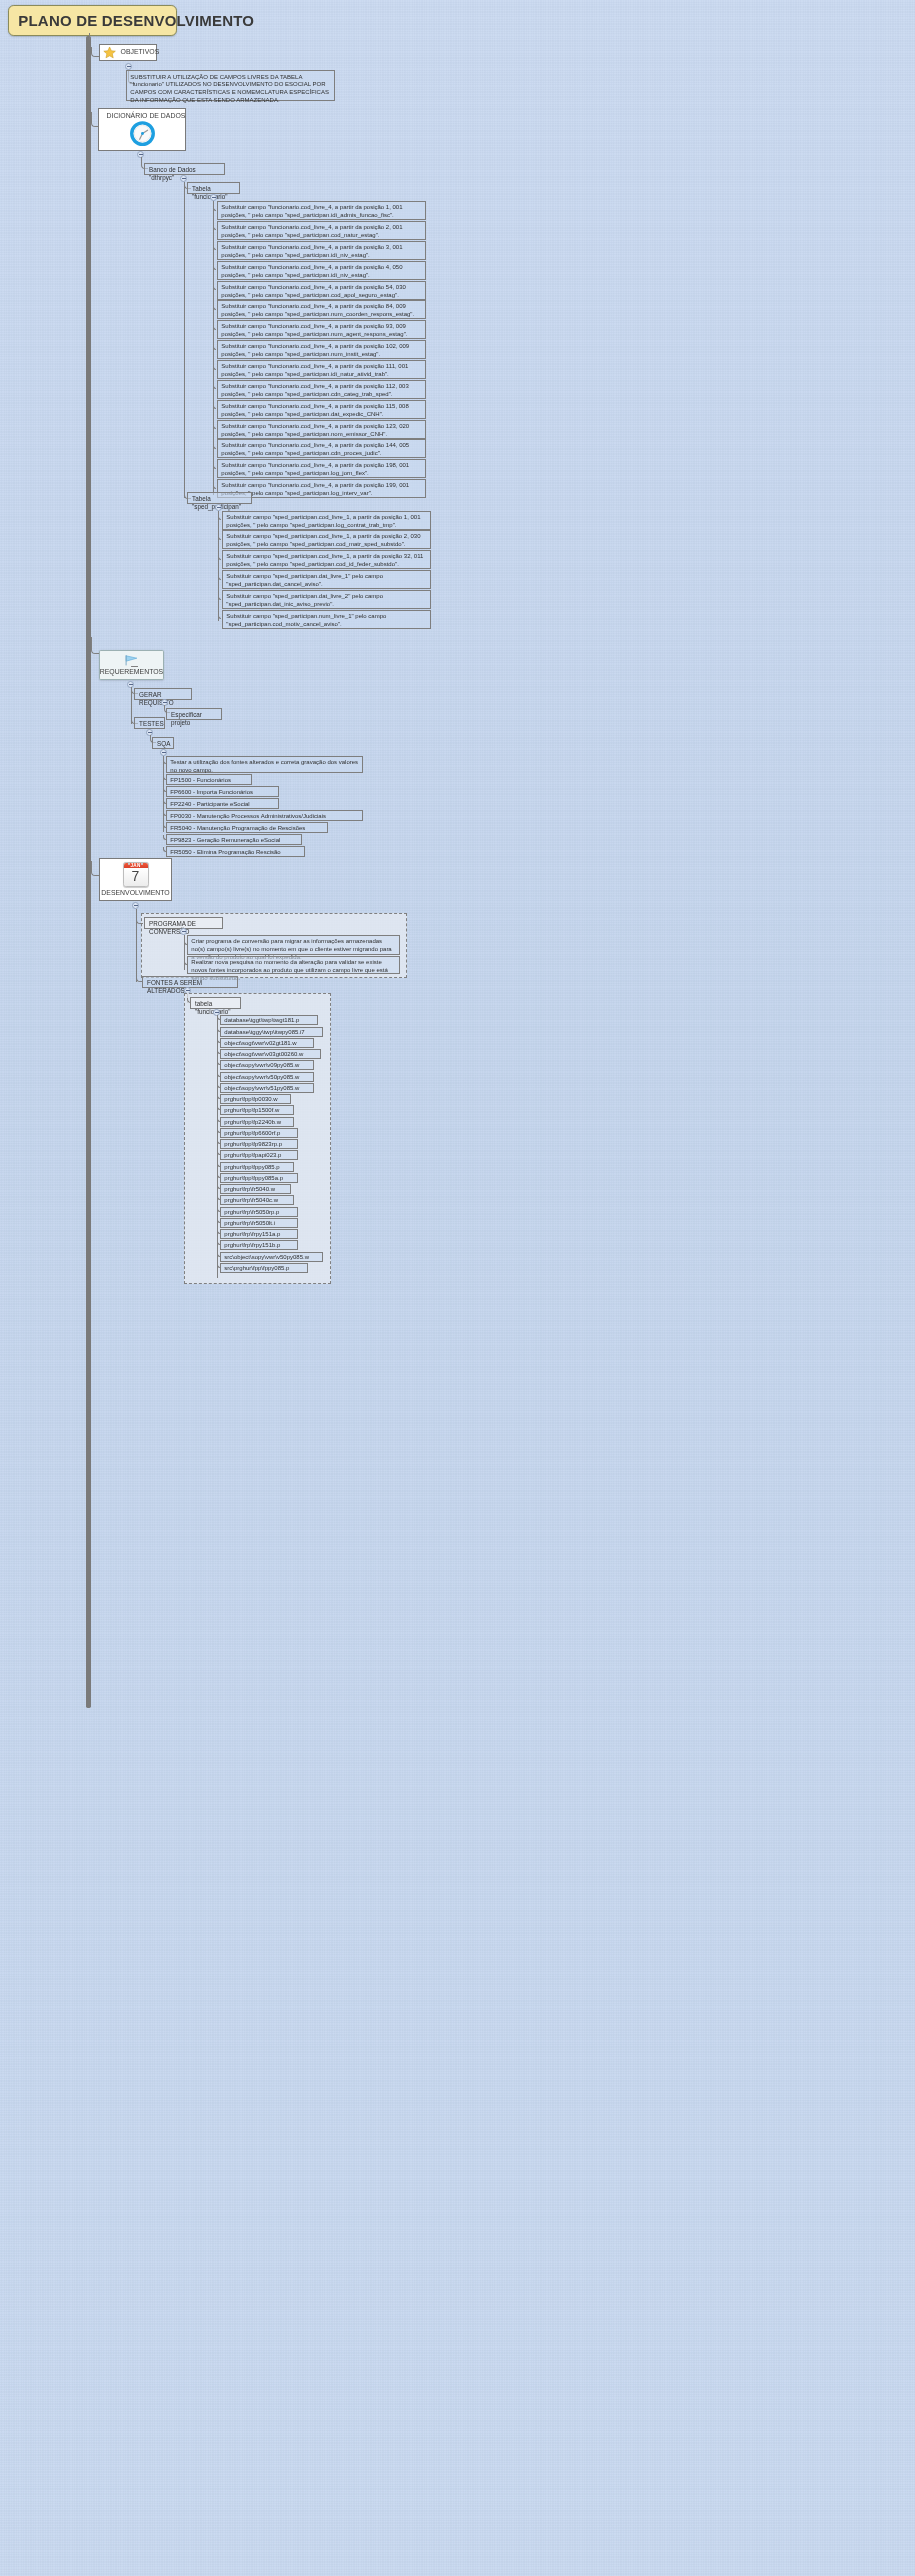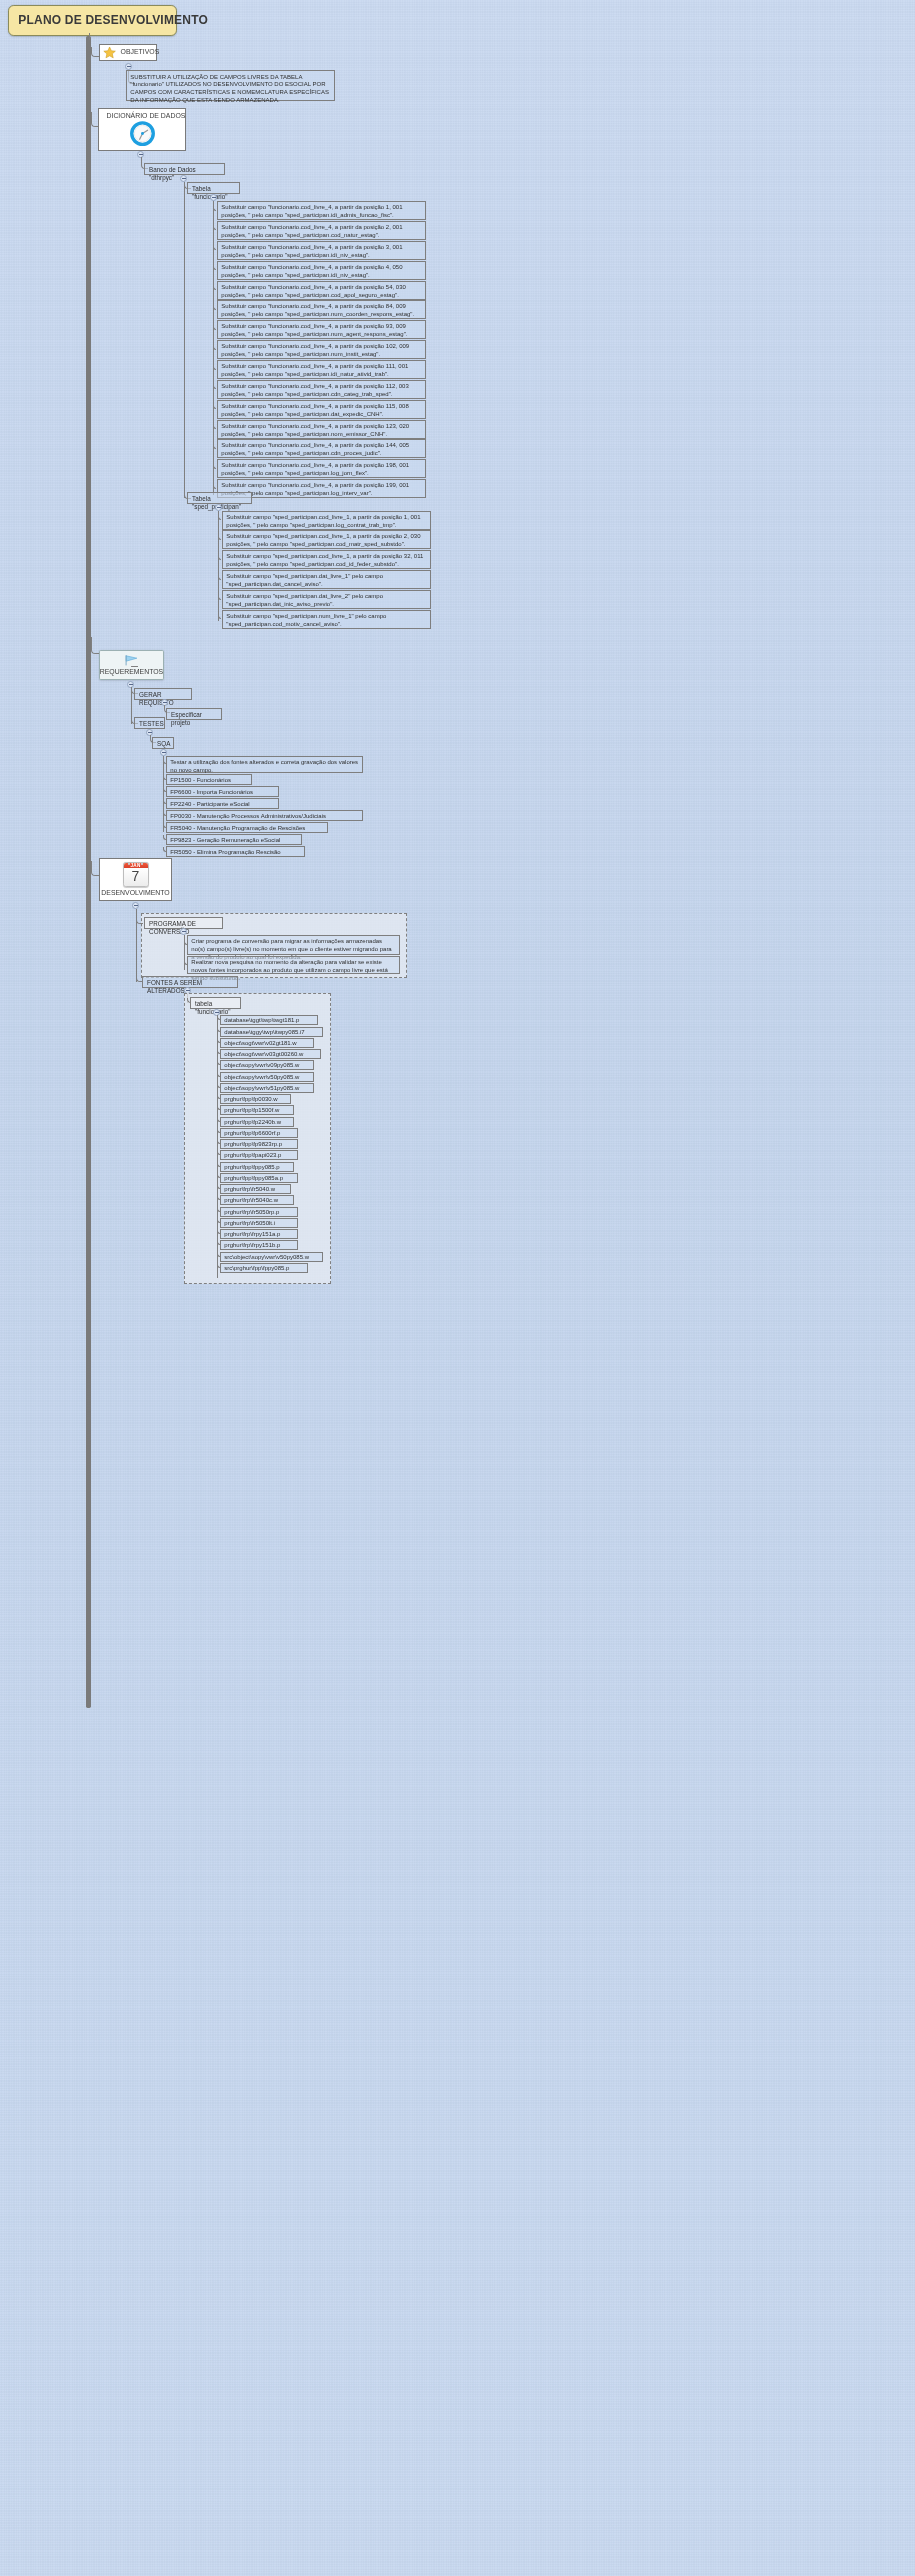--- a/index.html
+++ b/index.html
@@ -32,21 +32,21 @@
     white-space: nowrap;
   }
 
   
   .root {
     left: 8.3px; top: 5px;
     width: 169px; height: 31px;
     background: #f6e6a4;
     border: 1.3px solid #8a8a5a;
     border-radius: 5.8px;
-    font-size: 12px;
+    font-size: 15px;
     font-weight: bold;
     letter-spacing: 0.2px;
     color: #3a3a3a;
     display: flex; align-items: center;
     padding-left: 9px;
     box-shadow: 0 0.8px 1.7px rgba(0,0,0,.18);
   }
 
   
   .branch {

